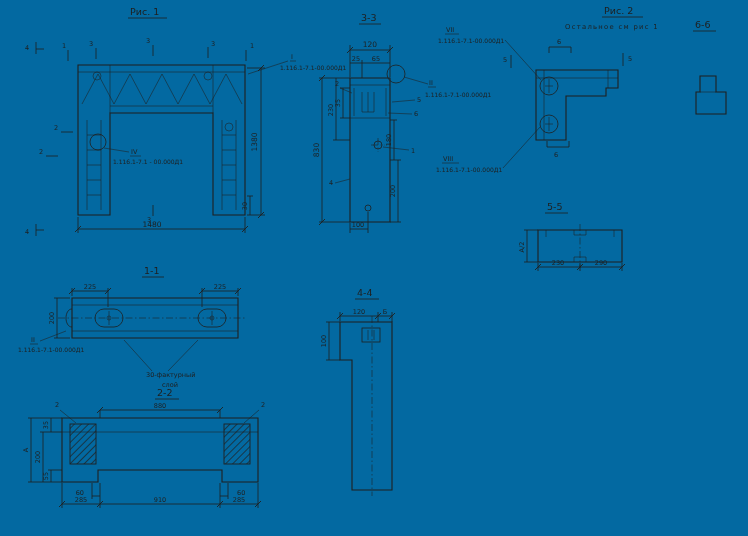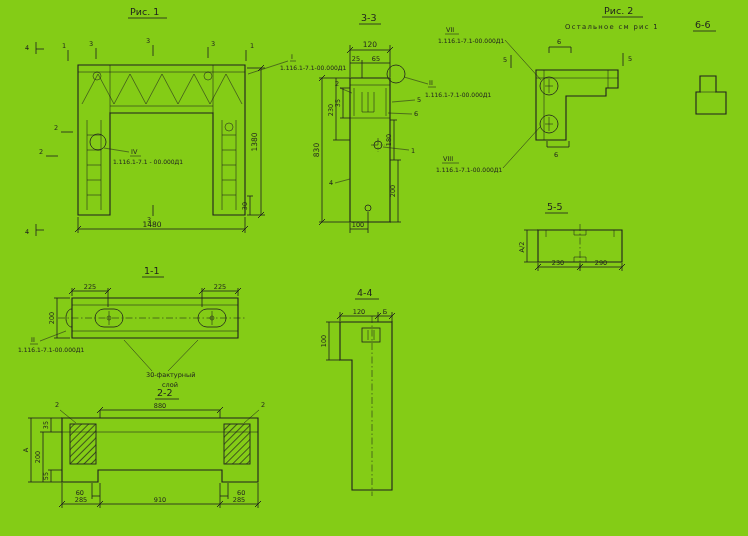--- a/index.html
+++ b/index.html
@@ -1,16 +1,16 @@
 <!DOCTYPE html>
 <html><head>
 <meta charset="utf-8">
 <style>
   html,body{margin:0;padding:0;background:#fff;}
-  .sheet{position:relative;width:748px;height:536px;background:#84cc16;overflow:hidden;}
+  .sheet{position:relative;width:748px;height:536px;background:#0369a1;overflow:hidden;}
   svg{position:absolute;left:0;top:0;}
   .ln{stroke:#1f1f1f;stroke-width:1.1;fill:none;stroke-linejoin:miter;}
   .md{stroke:#1f1f1f;stroke-width:0.8;fill:none;}
   .thin{stroke:#1f1f1f;stroke-width:0.55;fill:none;}
   .tk{stroke:#1f1f1f;stroke-width:0.9;fill:none;}
   .dash{stroke-dasharray:7 2.5 1.5 2.5;}
   .txt{font-family:"DejaVu Sans",sans-serif;font-size:7.5px;fill:#1f1f1f;}
   .sm{font-size:6.5px;}
   .doc{font-size:6px;}
   .title{font-size:9.5px;}

